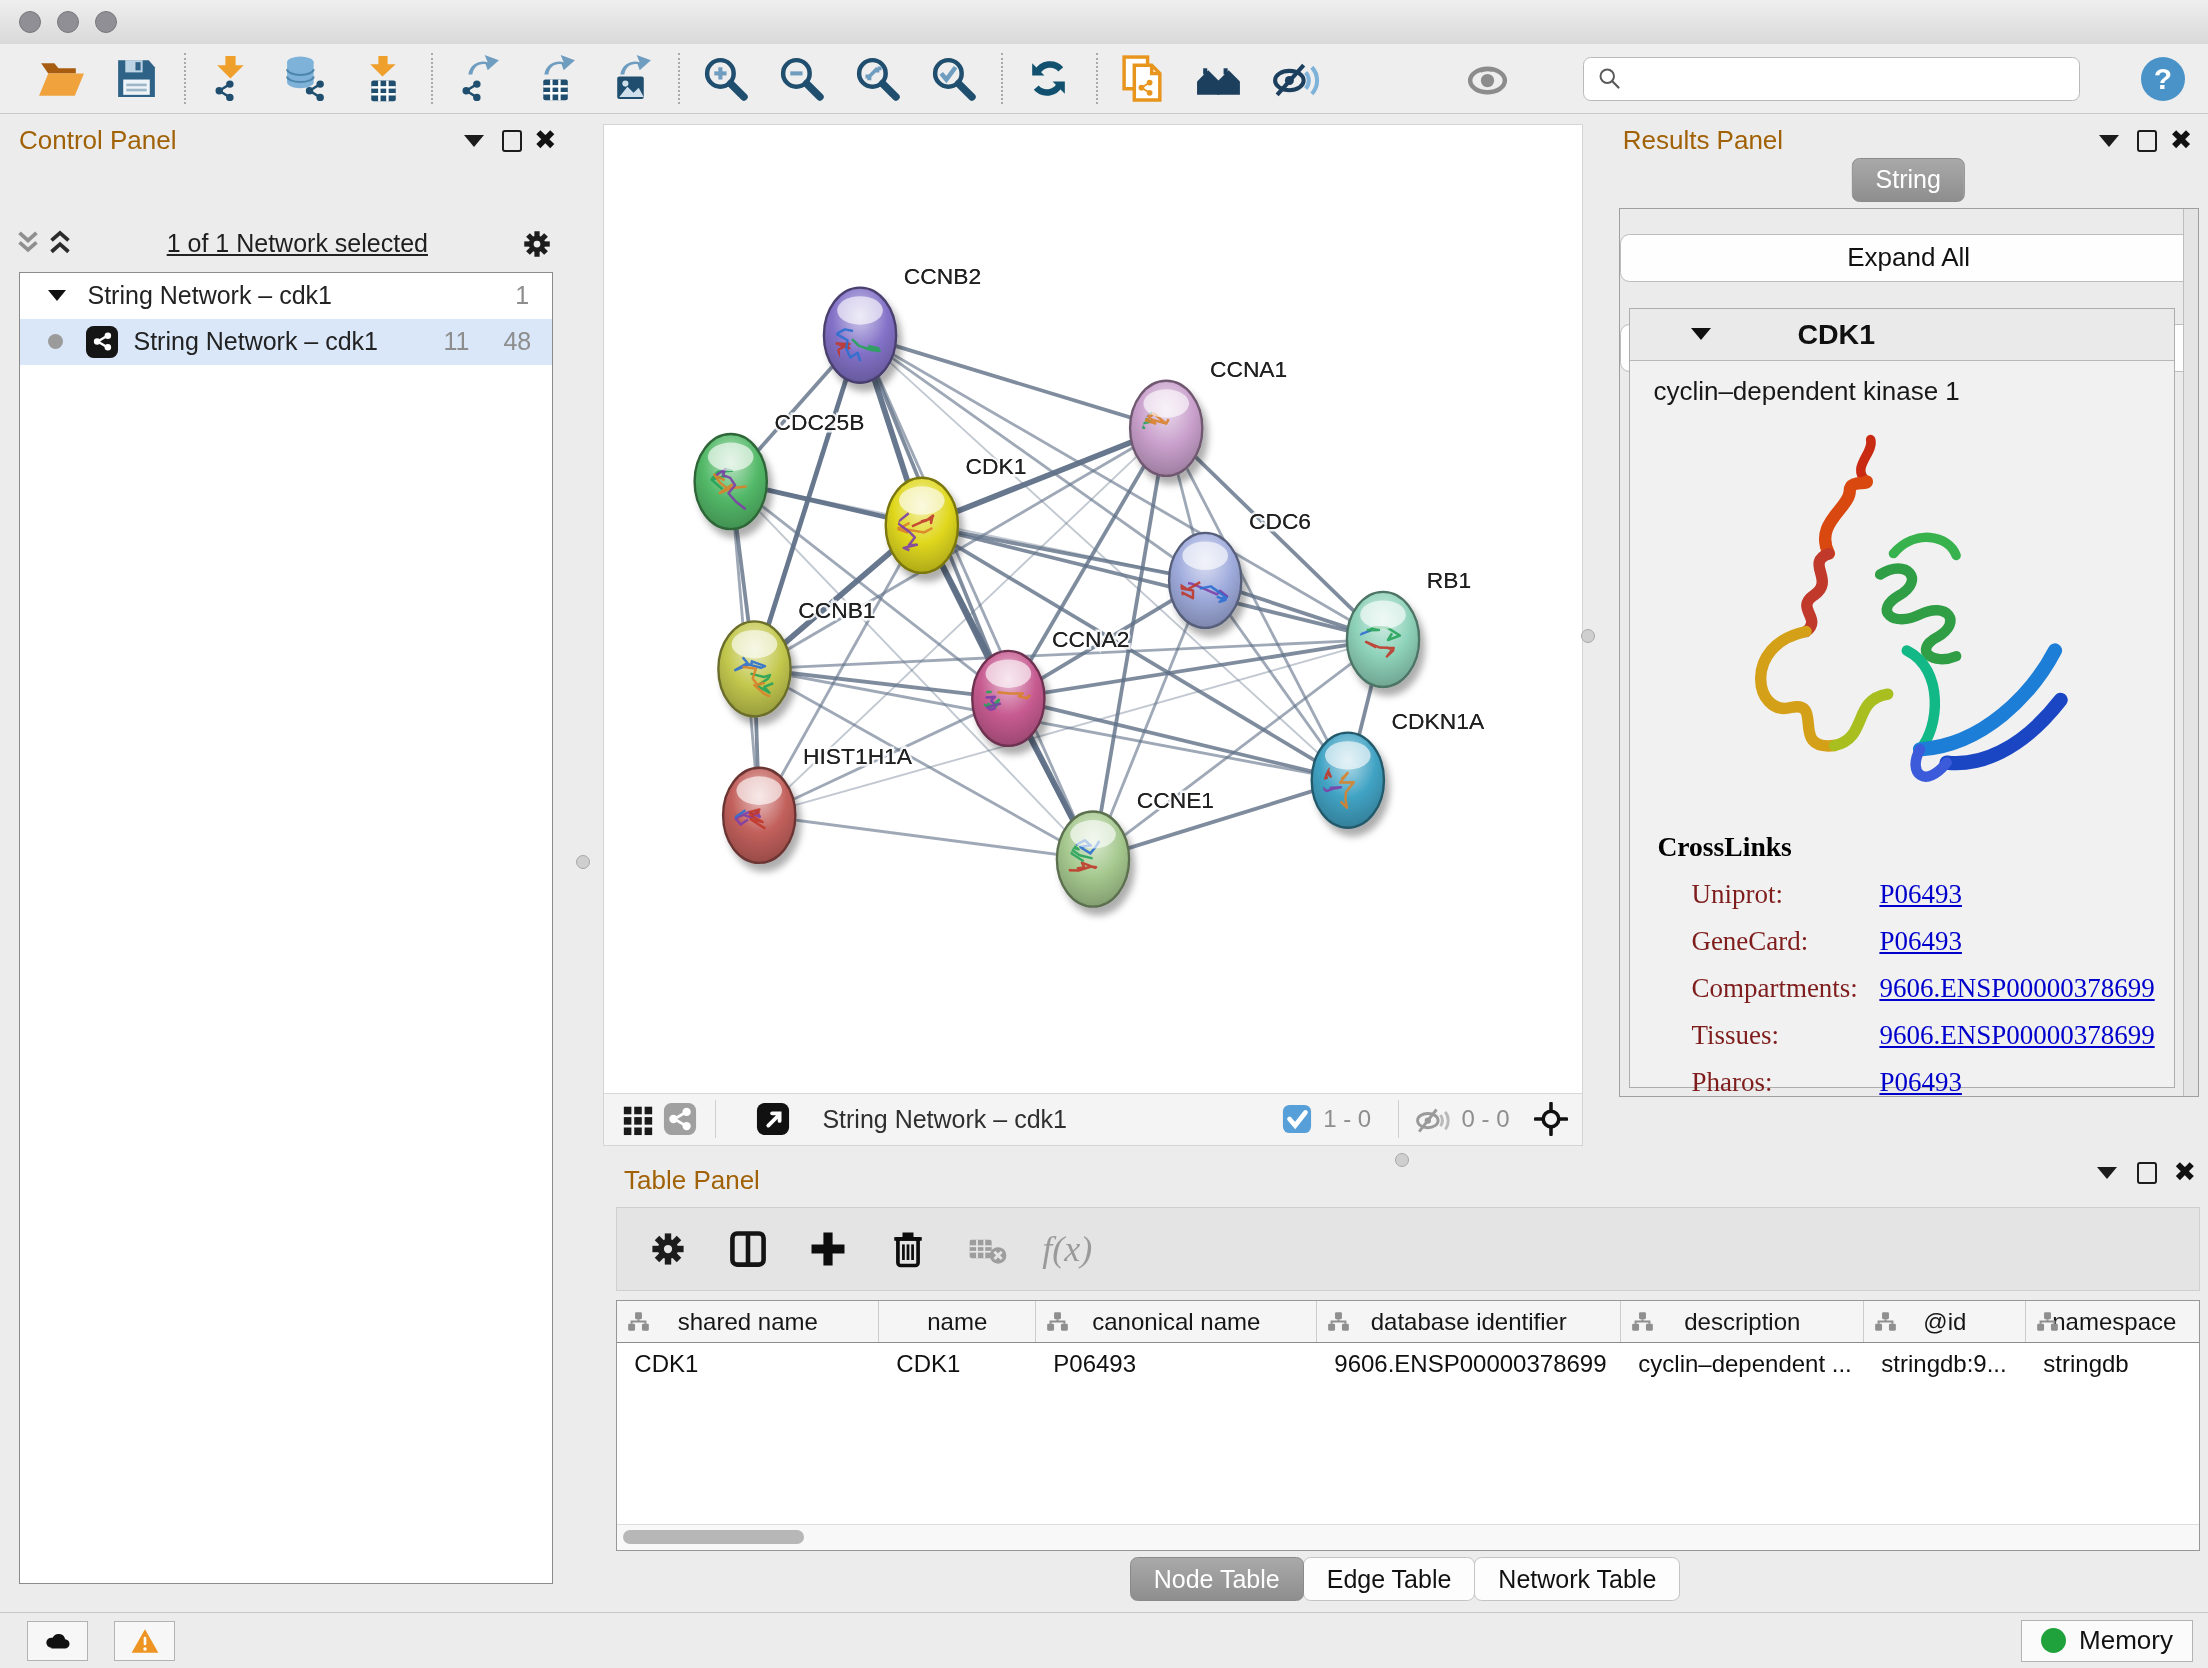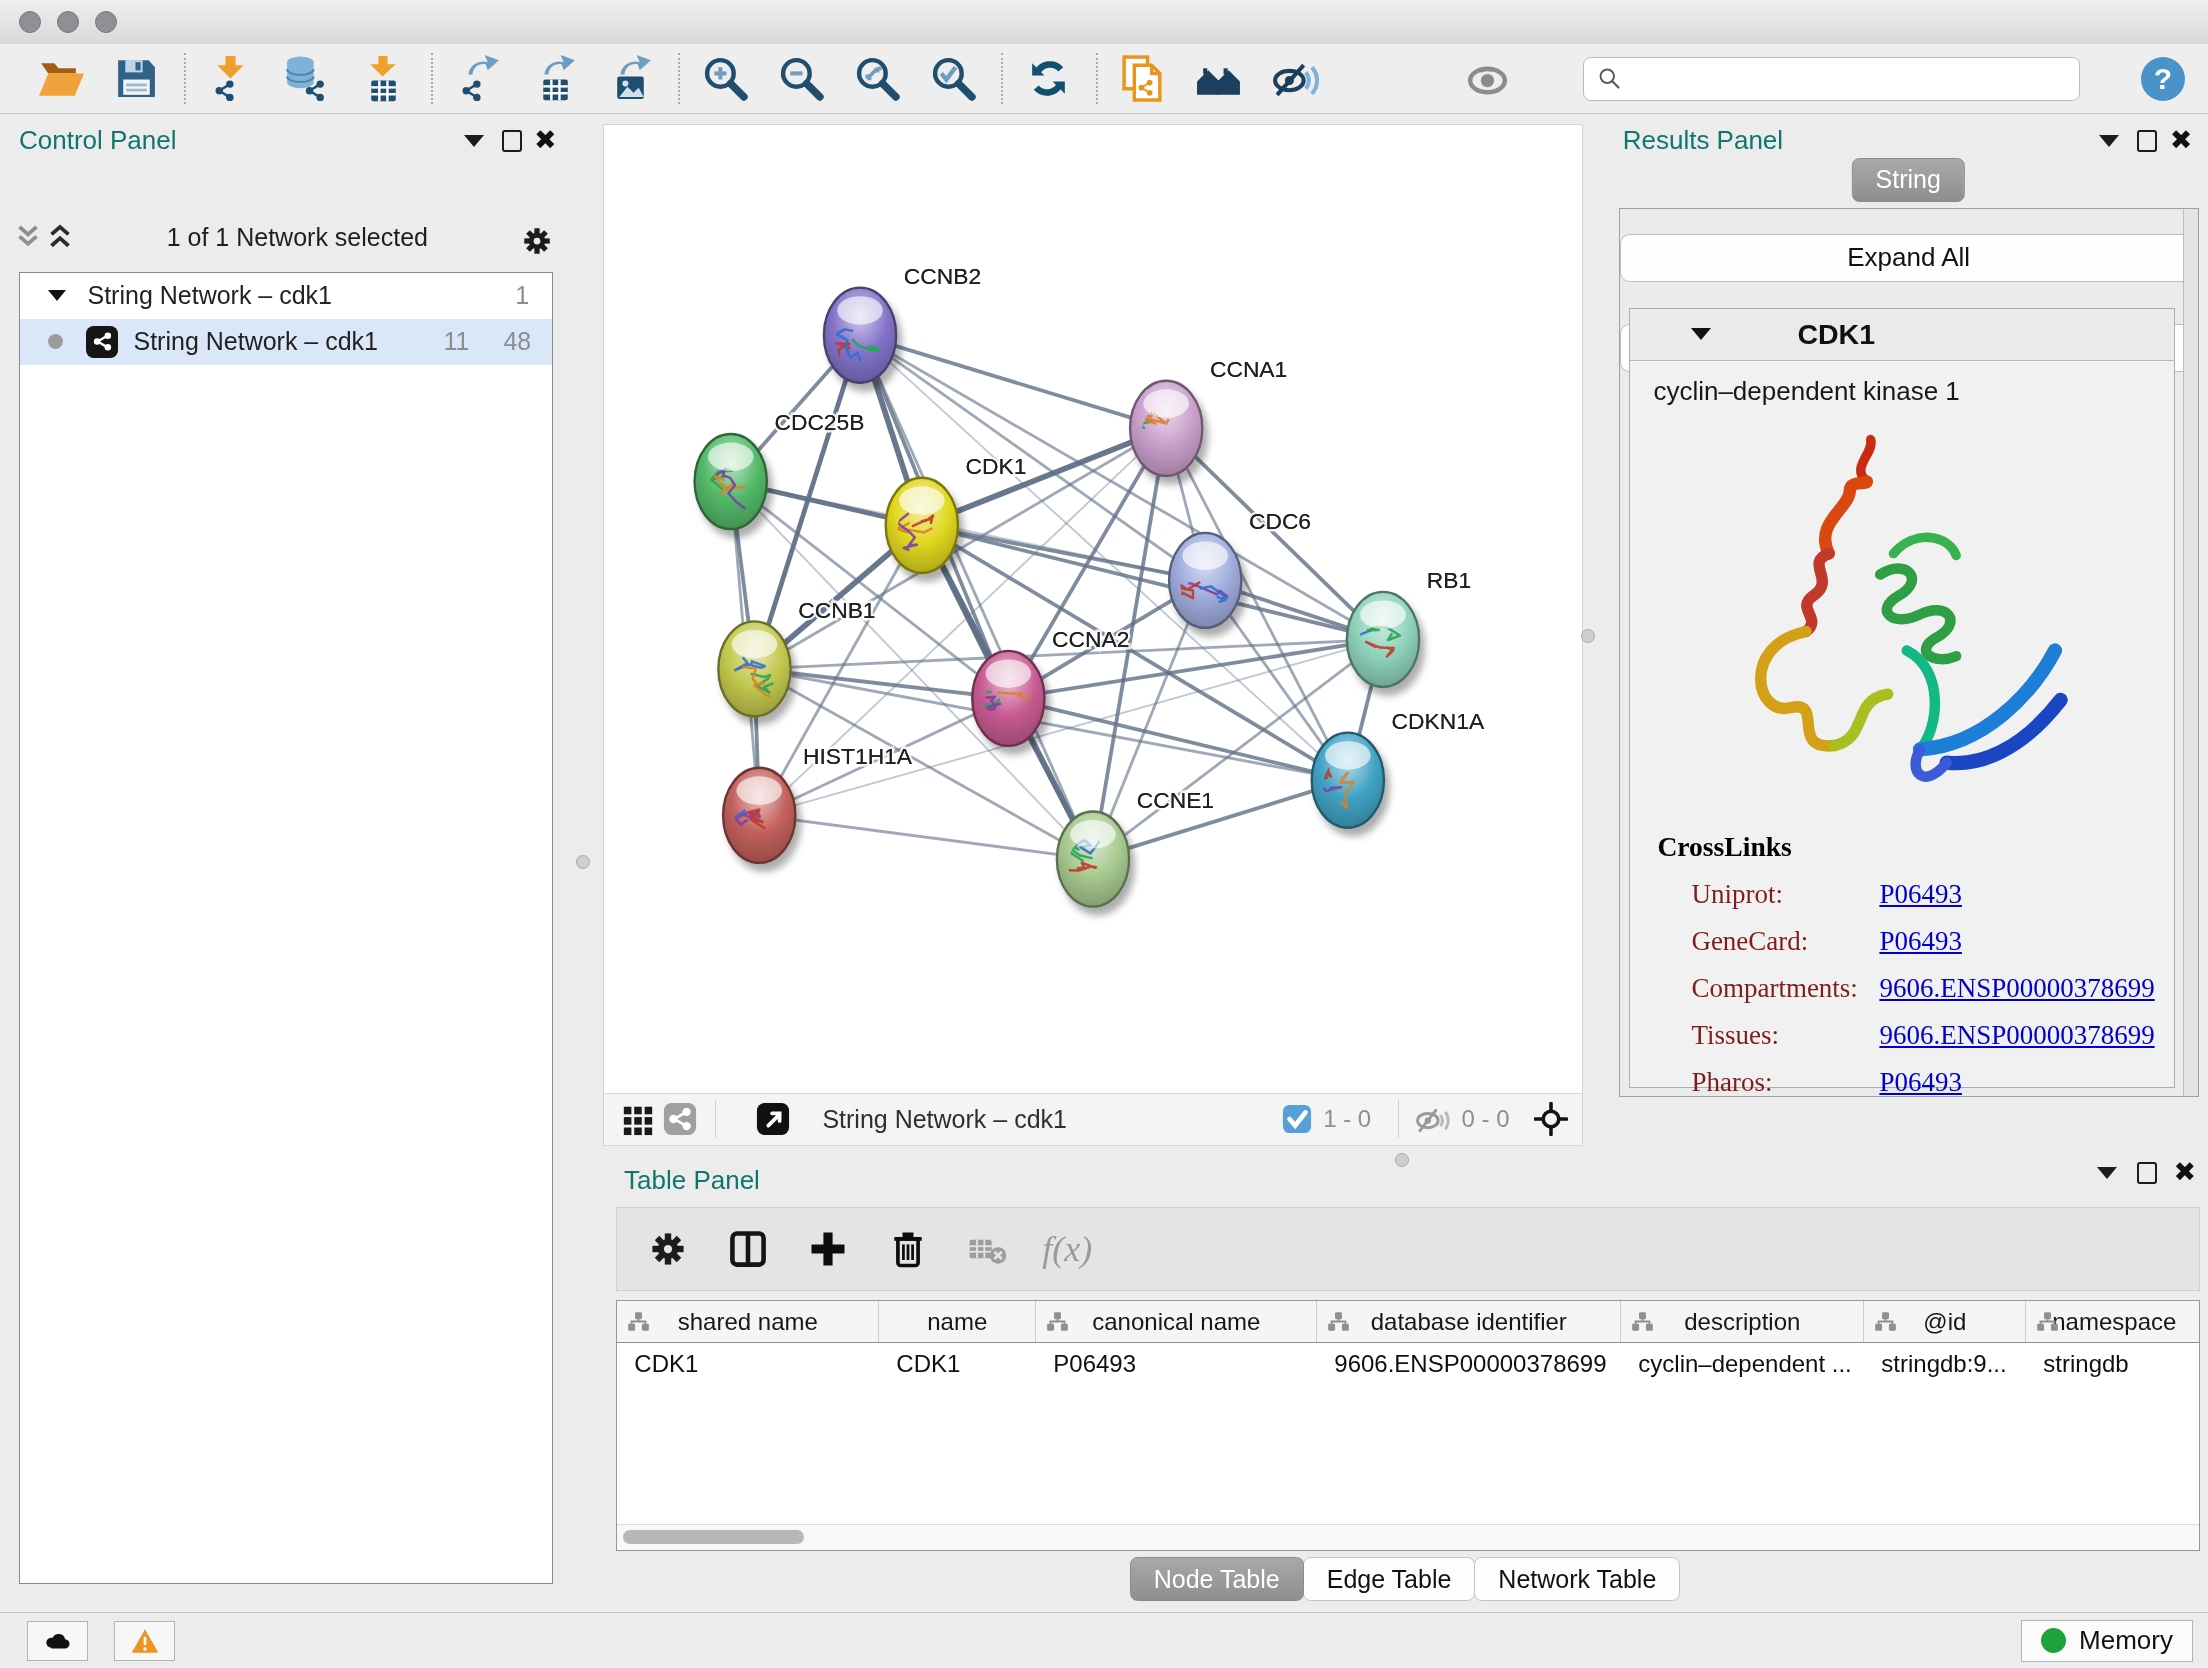--- a/index.html
+++ b/index.html
@@ -23,33 +23,33 @@
   .tsep{width:0;height:51px;border-left:2.9px dotted #a9a9a9;margin:0 19px;}
   .tspacer{flex:1;}
   .searchbox{display:flex;align-items:center;width:472px;height:42px;background:#fff;
     border:1.9px solid #b9b9b9;border-radius:7.6px;margin:0 61px 0 67px;padding:0 11.4px;}
   .searchbox svg{width:27px;height:27px;margin-right:9.5px;flex:none;}
   .searchbox input{border:none;outline:none;flex:1;font-size:24px;font-family:inherit;background:transparent;}
   .helpbtn{width:44px;height:44px;border-radius:50%;border:none;background:#4a93c8;color:#fff;
     font-size:30px;font-weight:bold;line-height:44px;text-align:center;padding:0;cursor:pointer;}
   
   .main{position:absolute;left:0;top:114px;right:0;bottom:55px;}
-  .panel-title{font-size:26px;color:#0f766e;}
+  .panel-title{font-size:26px;color:#a16207;}
   .phead-ico{position:absolute;top:5.7px;width:25px;height:25px;cursor:pointer;}
   .tri-down{width:0;height:0;border-left:10.5px solid transparent;border-right:10.5px solid transparent;border-top:12.4px solid #1c1c1c;margin-top:5.7px;}
   .float-box{width:16px;height:18px;border:2.9px solid #1c1c1c;border-radius:2.9px;margin-top:1px;}
   .close-x{font-size:27px;font-weight:bold;color:#111;line-height:23px;}
   
   .control-panel{position:absolute;left:7.6px;top:9.5px;width:557px;bottom:25px;}
   .tabstrip{display:flex;}
   .tab{font-size:25px;padding:6.7px 23px;background:#fdfdfd;border:1px solid #c3c3c3;margin-left:-1px;
     color:#111;cursor:pointer;border-radius:7.6px;position:relative;}
   .tab.sel{background:linear-gradient(#a9a9a9,#8e8e8e);color:#fff;border-color:#8a8a8a;z-index:2;}
   .cp-tabs{position:absolute;left:61px;top:40px;}
-  .cp-selrow{position:absolute;left:4px;right:9.5px;top:99px;height:42px;display:flex;}
+  .cp-selrow{position:absolute;left:4px;right:9.5px;top:99px;height:42px;display:flex;align-items:center;text-decoration:underline;}
   .cp-selrow .summary{flex:1;text-align:center;font-size:25px;color:#1e1e1e;}
   .chev{width:32px;height:28.5px;cursor:pointer;}
   .gear-btn{width:36px;height:36px;cursor:pointer;}
   .treebox{position:absolute;left:11.4px;right:11.4px;top:148px;bottom:3.8px;background:#fff;border:1.9px solid #8b8b8b;}
   .trow{height:46px;display:flex;align-items:center;font-size:25px;cursor:pointer;}
   .trow .cnt{color:#8d8d8d;}
   .trow.selected{background:#d9e7f8;}
   .tree-tri{width:0;height:0;border-left:9.5px solid transparent;border-right:9.5px solid transparent;border-top:11.4px solid #111;margin:0 21px 0 28.5px;}
   .dotball{width:15px;height:15px;border-radius:50%;background:#9b9b9b;margin:0 23px 0 28.5px;}
   .sharebadge{width:32px;height:32px;border-radius:7.6px;background:#151515;margin-right:15px;flex:none;display:flex;align-items:center;justify-content:center;}

